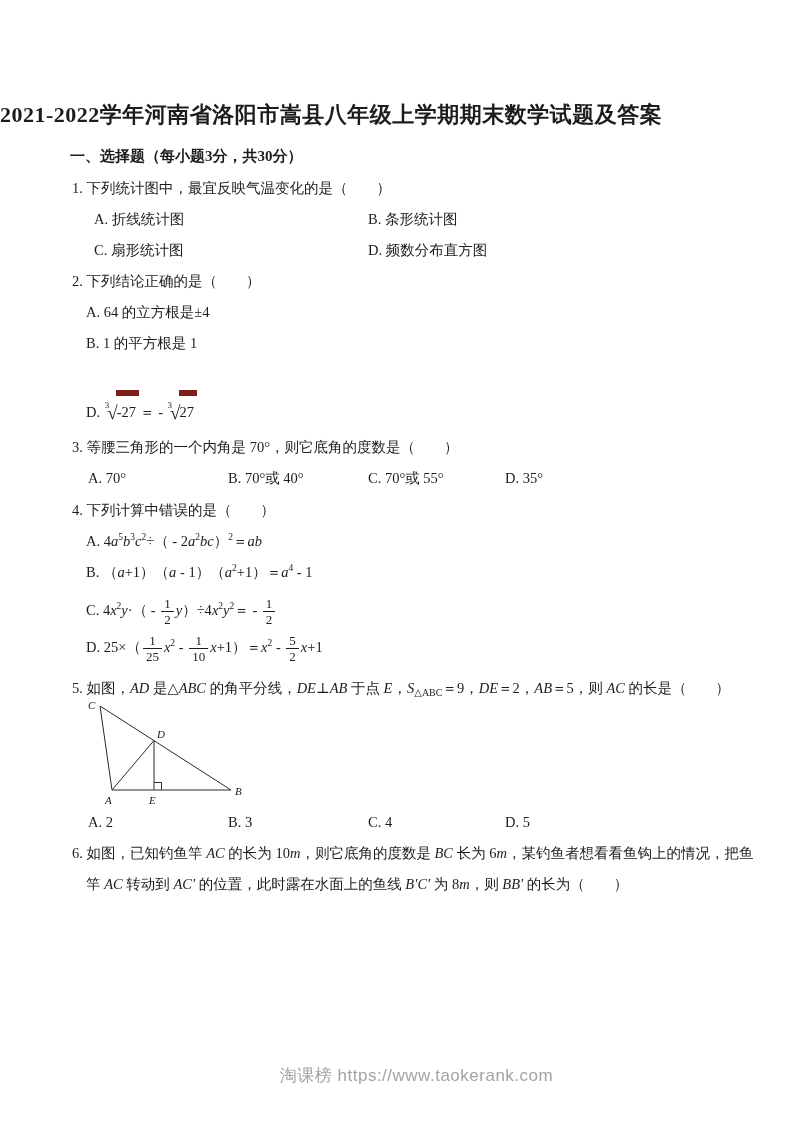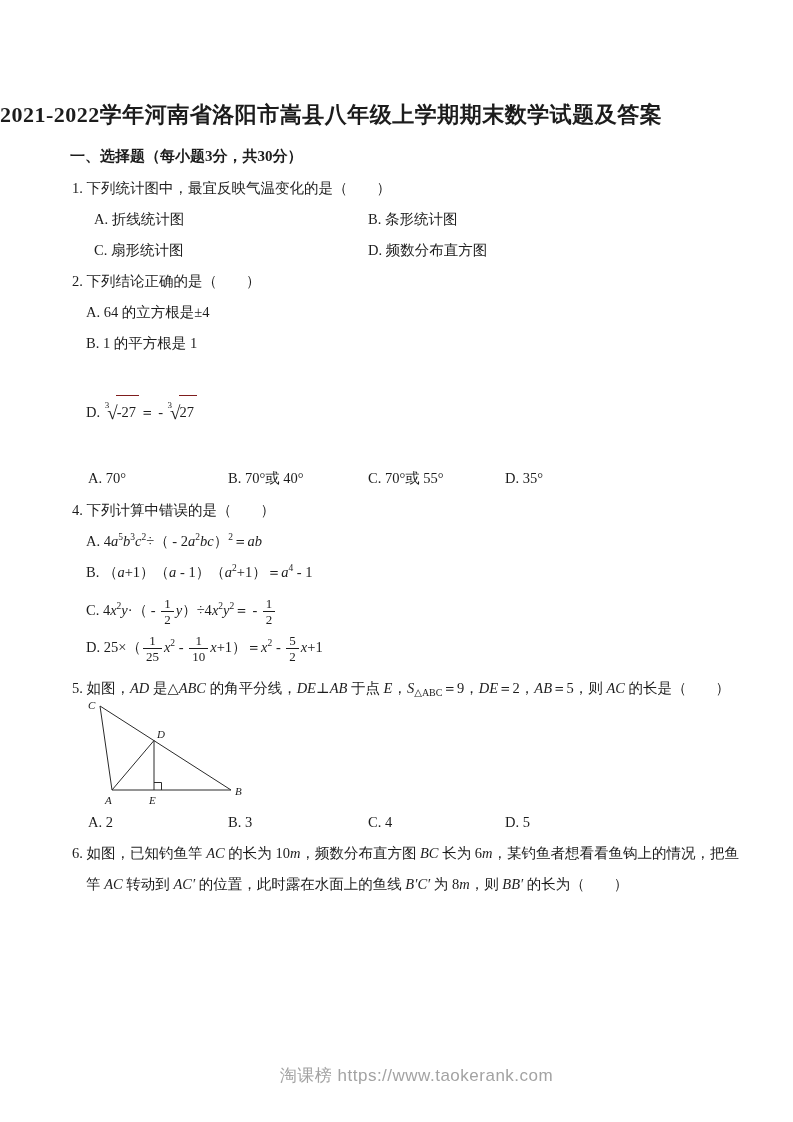--- a/index.html
+++ b/index.html
@@ -16,21 +16,21 @@
   .sec{font-weight:bold;font-size:15px;}
   .it{font-style:italic;}
   .sup{font-size:9.5px;position:relative;top:-6px;}
   .sub{font-size:10px;position:relative;top:3px;}
   .frac{display:inline-block;vertical-align:middle;text-align:center;line-height:1.05;font-size:13px;margin:0 2px;}
   .frac .num{display:block;padding:0 3px 1px;border-bottom:1px solid #1c1c1c;}
   .frac .den{display:block;padding:1px 3px 0;}
   .root{display:inline-block;white-space:nowrap;margin:0 1px;}
   .root .deg{font-size:9px;vertical-align:9px;margin-right:-2px;}
   .root .rsign{font-size:19px;vertical-align:-2px;}
-  .root .rad{display:inline-block;border-top:1px solid #7f1d1d;padding:1px 3px 0 1px;margin-left:-2px;}
+  .root .rad{display:inline-block;border-top:6px solid #7f1d1d;padding:1px 3px 0 1px;margin-left:-2px;}
   .footer{
     top:1066px;left:0;width:793px;text-align:center;
     font-family:"Liberation Sans","DejaVu Sans",sans-serif;
     font-size:17px;color:#a3a3a3;letter-spacing:.5px;padding-left:20px;
   }
   .fig{position:absolute;top:698px;left:85px;}
   .fig line,.fig polygon,.fig polyline{stroke:#2a2a2a;stroke-width:1;fill:none;}
   .fig text{font-family:"Liberation Serif","DejaVu Serif",serif;font-style:italic;font-size:11px;fill:#1c1c1c;}
 </style>
 </head>
@@ -46,20 +46,21 @@
   <div class="line" style="top:210px;left:94px;">A. 折线统计图</div>
   <div class="line" style="top:210px;left:368px;">B. 条形统计图</div>
   <div class="line" style="top:241px;left:94px;">C. 扇形统计图</div>
   <div class="line" style="top:241px;left:368px;">D. 频数分布直方图</div>
 
   <div class="line" style="top:272px;left:72px;">2. 下列结论正确的是（　　）</div>
   <div class="line" style="top:303px;left:86px;">A. 64 的立方根是±4</div>
   <div class="line" style="top:334px;left:86px;">B. 1 的平方根是 1</div>
   <div class="line" style="top:390px;left:86px;line-height:30px;"><span>D. </span><span class="root"><span class="deg">3</span><span class="rsign">√</span><span class="rad">-27</span></span><span>＝ - </span><span class="root"><span class="deg">3</span><span class="rsign">√</span><span class="rad">27</span></span></div>
 
+  <div class="line" style="top:438px;left:72px;">3. 等腰三角形的一个内角是 70°，则它底角的度数是（　　）</div>
   <div class="line" style="top:469px;left:88px;">A. 70°</div>
   <div class="line" style="top:469px;left:228px;">B. 70°或 40°</div>
   <div class="line" style="top:469px;left:368px;">C. 70°或 55°</div>
   <div class="line" style="top:469px;left:505px;">D. 35°</div>
 
   <div class="line" style="top:501px;left:72px;">4. 下列计算中错误的是（　　）</div>
   <div class="line" style="top:532px;left:86px;"><span>A. 4</span><span class="it">a</span><span class="sup">5</span><span class="it">b</span><span class="sup">3</span><span class="it">c</span><span class="sup">2</span><span>÷（ - 2</span><span class="it">a</span><span class="sup">2</span><span class="it">bc</span><span>）</span><span class="sup">2</span><span>＝</span><span class="it">ab</span></div>
   <div class="line" style="top:563px;left:86px;"><span>B. （</span><span class="it">a</span><span>+1）（</span><span class="it">a</span><span> - 1）（</span><span class="it">a</span><span class="sup">2</span><span>+1）＝</span><span class="it">a</span><span class="sup">4</span><span> - 1</span></div>
   <div class="line" style="top:593px;left:86px;line-height:34px;"><span>C. 4</span><span class="it">x</span><span class="sup">2</span><span class="it">y</span><span>·（ - </span><span class="frac"><span class="num">1</span><span class="den">2</span></span><span class="it">y</span><span>）÷4</span><span class="it">x</span><span class="sup">2</span><span class="it">y</span><span class="sup">2</span><span>＝ - </span><span class="frac"><span class="num">1</span><span class="den">2</span></span></div>
   <div class="line" style="top:630px;left:86px;line-height:34px;"><span>D. 25×（</span><span class="frac"><span class="num">1</span><span class="den">25</span></span><span class="it">x</span><span class="sup">2</span><span> - </span><span class="frac"><span class="num">1</span><span class="den">10</span></span><span class="it">x</span><span>+1）＝</span><span class="it">x</span><span class="sup">2</span><span> - </span><span class="frac"><span class="num">5</span><span class="den">2</span></span><span class="it">x</span><span>+1</span></div>
@@ -76,18 +77,18 @@
     <text x="20" y="106">A</text>
     <text x="64" y="106">E</text>
     <text x="150" y="97">B</text>
   </svg>
 
   <div class="line" style="top:813px;left:88px;">A. 2</div>
   <div class="line" style="top:813px;left:228px;">B. 3</div>
   <div class="line" style="top:813px;left:368px;">C. 4</div>
   <div class="line" style="top:813px;left:505px;">D. 5</div>
 
-  <div class="line" style="top:844px;left:72px;"><span>6. 如图，已知钓鱼竿 </span><span class="it">AC</span><span> 的长为 10</span><span class="it">m</span><span>，频数分布直方图 </span><span class="it">BC</span><span> 长为 6</span><span class="it">m</span><span>，某钓鱼者想看看鱼钩上的情况，把鱼</span></div>
+  <div class="line" style="top:844px;left:72px;"><span>6. 如图，已知钓鱼竿 </span><span class="it">AC</span><span> 的长为 10</span><span class="it">m</span><span>，则它底角的度数是 </span><span class="it">BC</span><span> 长为 6</span><span class="it">m</span><span>，某钓鱼者想看看鱼钩上的情况，把鱼</span></div>
   <div class="line" style="top:875px;left:86px;"><span>竿 </span><span class="it">AC</span><span> 转动到 </span><span class="it">AC′</span><span> 的位置，此时露在水面上的鱼线 </span><span class="it">B′C′</span><span> 为 8</span><span class="it">m</span><span>，则 </span><span class="it">BB′</span><span> 的长为（　　）</span></div>
 
   <div class="line footer">淘课榜 https://www.taokerank.com</div>
 
 </div>
 
 </body></html>

